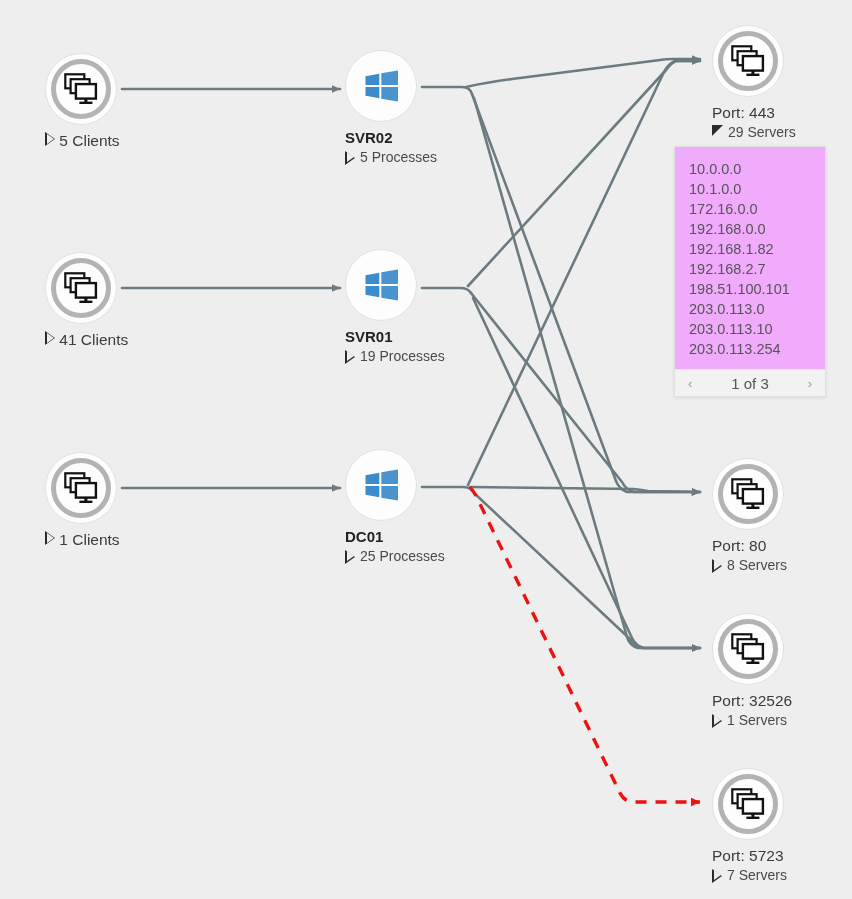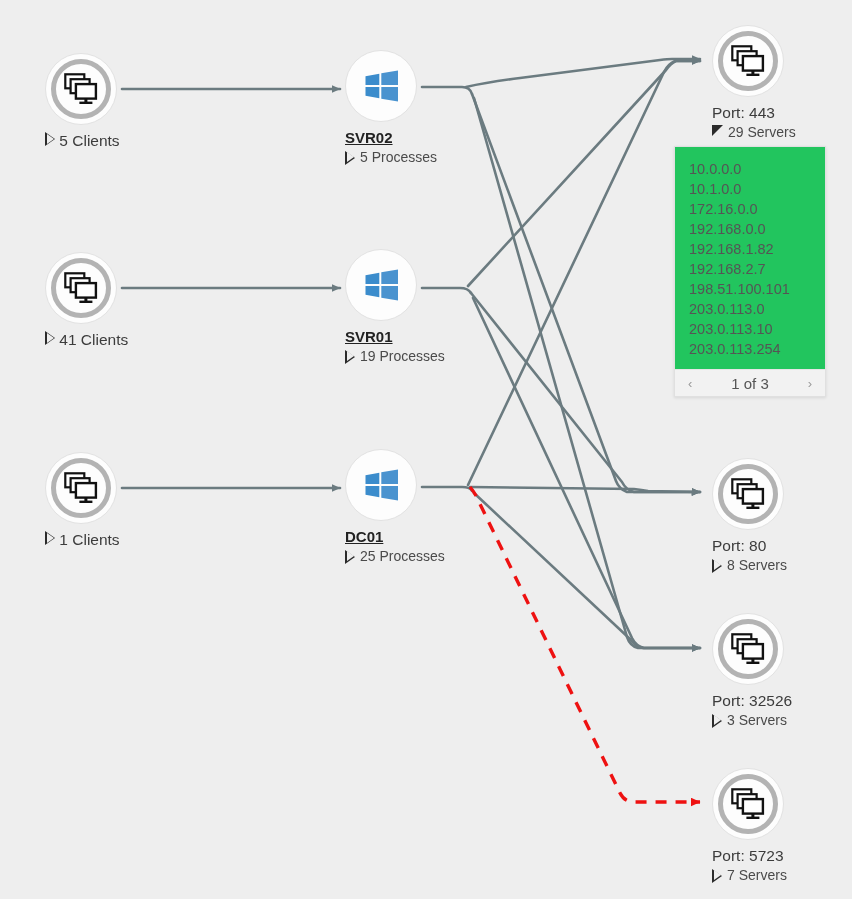--- a/index.html
+++ b/index.html
@@ -77,21 +77,20 @@
     text-align: left;
     font-size: 15.5px;
     line-height: 20px;
     color: #3c3c3c;
     white-space: nowrap;
   }
   .node-label.host {
     font-weight: bold;
     font-size: 15px;
     color: #222;
-    text-decoration: underline;
   }
   .sub-label {
     position: absolute;
     left: -36px;
     top: 62px;
     width: 240px;
     font-size: 14px;
     line-height: 19px;
     color: #4a4a4a;
     white-space: nowrap;
@@ -137,21 +136,21 @@
     border-bottom: 11px solid transparent;
     position: relative;
     top: -2px;
   }
   
   #ip-panel {
     position: absolute;
     left: 674px;
     top: 146px;
     width: 152px;
-    background: #22c55e;
+    background: #f0abfc;
     border: 1px solid #e0e0e0;
     box-shadow: 0 1px 3px rgba(0,0,0,0.10);
     box-sizing: border-box;
   }
   #ip-list {
     padding: 12px 0 10px 0;
     list-style: none;
     margin: 0;
   }
   #ip-list li {
@@ -357,21 +356,21 @@
         <rect x="1.3" y="1.3" width="19" height="14" fill="#fff" stroke="#111" stroke-width="2.2"></rect>
         <rect x="6.6" y="6.2" width="19" height="14" fill="#fff" stroke="#111" stroke-width="2.2"></rect>
         <rect x="11.9" y="11.1" width="20" height="14.5" fill="#fff" stroke="#111" stroke-width="2.4"></rect>
         <rect x="20.4" y="25.6" width="3" height="3.6" fill="#111"></rect>
         <rect x="15.4" y="28.6" width="13" height="2.4" fill="#111"></rect>
       </svg>
     </div>
     <div class="node-label">Port: 32526</div>
     <div class="sub-label second">
       <span class="tri"></span>
-      <span>3 Servers</span>
+      <span>1 Servers</span>
     </div>
   </div>
 
   <div class="node" style="left:748px; top:804px;">
     <div class="node-circle ring">
       <svg class="node-icon" viewBox="0 0 34 32">
         <rect x="1.3" y="1.3" width="19" height="14" fill="#fff" stroke="#111" stroke-width="2.2"></rect>
         <rect x="6.6" y="6.2" width="19" height="14" fill="#fff" stroke="#111" stroke-width="2.2"></rect>
         <rect x="11.9" y="11.1" width="20" height="14.5" fill="#fff" stroke="#111" stroke-width="2.4"></rect>
         <rect x="20.4" y="25.6" width="3" height="3.6" fill="#111"></rect>

